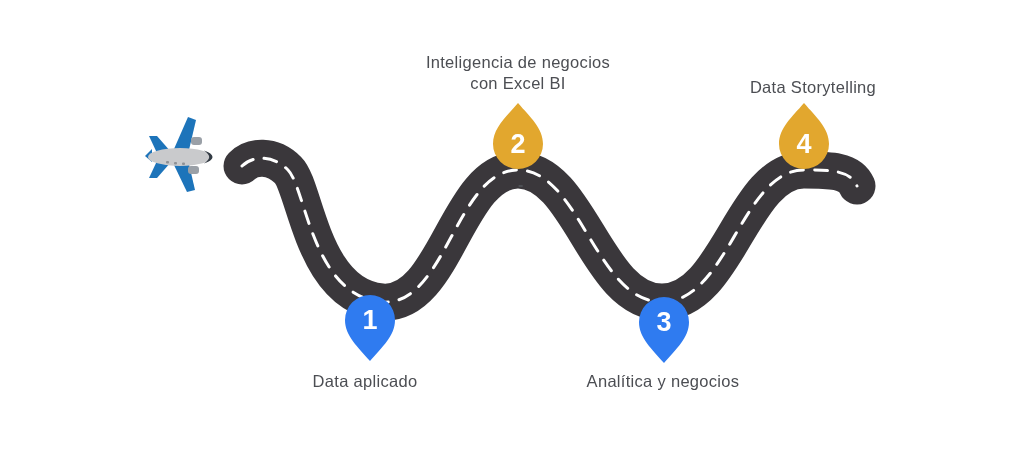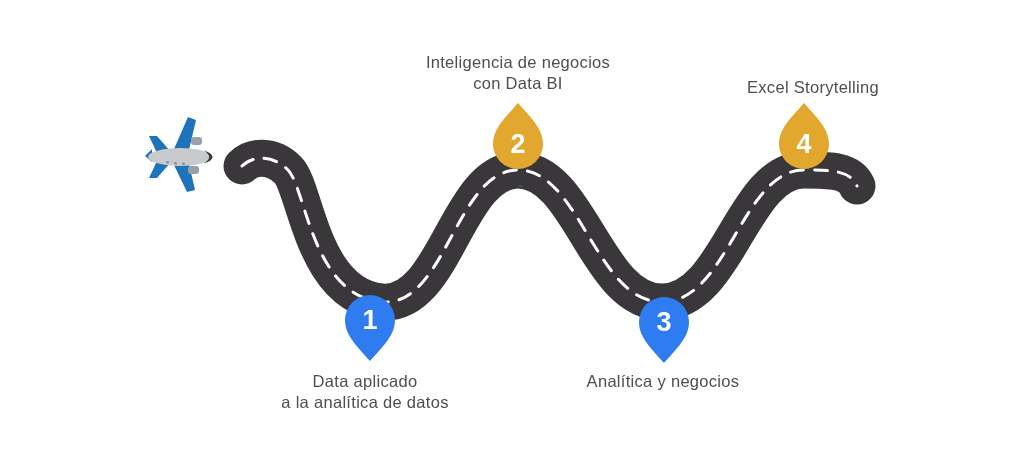--- a/index.html
+++ b/index.html
@@ -95,31 +95,30 @@
     <rect x="47" y="27" width="11" height="8" rx="3" fill="#9aa0a7"></rect>
     <rect x="44" y="56" width="11" height="8" rx="3" fill="#9aa0a7"></rect>
 
     <rect x="22" y="51" width="3" height="2.5" rx="1" fill="#8e9196"></rect>
     <rect x="30" y="52" width="3" height="2.5" rx="1" fill="#8e9196"></rect>
     <rect x="38" y="52.5" width="3" height="2.5" rx="1" fill="#8e9196"></rect>
   </svg>
 
   <div class="label" style="left:195px; top:371px;">
     <div>Data aplicado</div>
-    <div>a la analítica de datos</div>
   </div>
 
   <div class="label" style="left:348px; top:52px;">
     <div>Inteligencia de negocios</div>
-    <div>con Data BI</div>
+    <div>con Excel BI</div>
   </div>
 
   <div class="label" style="left:493px; top:371px;">
     <div>Analítica y negocios</div>
   </div>
 
   <div class="label" style="left:643px; top:77px;">
-    <div>Excel Storytelling</div>
+    <div>Data Storytelling</div>
   </div>
 
   <div class="stray" style="left:518px; top:176px;">-</div>
 
 </div>
 
 </body></html>

